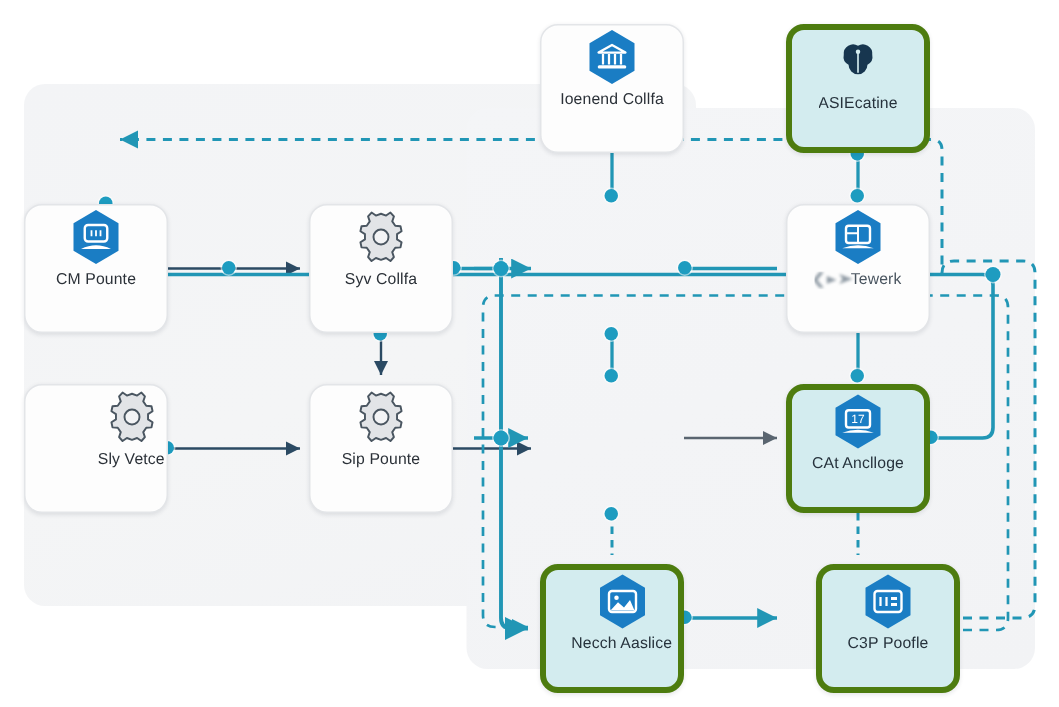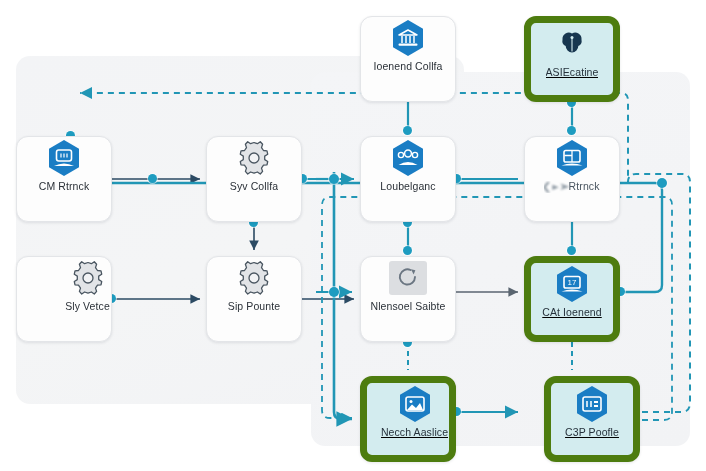--- a/index.html
+++ b/index.html
@@ -32,23 +32,22 @@
     width:96px;height:86px;
     border-radius:12px;
     background:#fdfdfd;
     border:1px solid #e3e5e8;
     box-shadow:0 1px 3px rgba(18,32,48,.10), 0 0 0 .5px rgba(255,255,255,.6) inset;
     display:flex;flex-direction:column;align-items:center;
     box-sizing:border-box;
   }
   .node.accent{
     background:#d3ecef;
-    border:7px solid #4d7c0f;
+    border:4px solid #4d7c0f;
     box-shadow:0 1px 3px rgba(18,32,48,.10);
-    text-decoration:underline;
   }
   .node .glyph{
     width:42px;height:42px;
     display:flex;align-items:center;justify-content:center;
     margin-bottom:2px;
   }
   .node .glyph svg{display:block;}
   .node .label{
     font-size:10.5px;
     color:#2b3138;
@@ -174,21 +173,21 @@
 
   <div class="node" style="left:16px;top:136px;">
     <span class="glyph">
       <svg width="40" height="40" viewBox="0 0 40 40">
         <polygon points="20,2 35,10.8 35,29.2 20,38 5,29.2 5,10.8" fill="#1a7dc4"></polygon>
         <rect x="12.5" y="12" width="15" height="11" rx="2.2" fill="none" stroke="#fff" stroke-width="1.6"></rect>
         <path d="M17,15.5 v4 M20,15.5 v4 M23,15.5 v4" stroke="#fff" stroke-width="1.2"></path>
         <path d="M10,28 q10,-5 20,0 z" fill="#fff"></path>
       </svg>
     </span>
-    <span class="label">CM Rtrnck</span>
+    <span class="label">CM Pounte</span>
   </div>
 
   <div class="node" style="left:206px;top:136px;">
     <span class="glyph">
       <svg width="38" height="38" viewBox="0 0 38 38">
         <path d="M19,3.5 l3.4,1.2 2.9,-2 2.3,2.6 -1.1,3.3 2,2.9 3.5,0.3 0.7,3.4 -3,1.9 0,3.5 3,1.9 -0.7,3.4 -3.5,0.3 -2,2.9 1.1,3.3 -2.3,2.6 -2.9,-2 -3.4,1.2 -3.4,-1.2 -2.9,2 -2.3,-2.6 1.1,-3.3 -2,-2.9 -3.5,-0.3 -0.7,-3.4 3,-1.9 0,-3.5 -3,-1.9 0.7,-3.4 3.5,-0.3 2,-2.9 -1.1,-3.3 2.3,-2.6 2.9,2 z" fill="#e2e4e7" stroke="#4a5661" stroke-width="1.3" stroke-linejoin="round"></path>
         <circle cx="19" cy="19" r="5" fill="#f2f3f5" stroke="#4a5661" stroke-width="1.3"></circle>
       </svg>
     </span>
     <span class="label">Syv Collfa</span>
@@ -219,44 +218,21 @@
       <svg width="40" height="40" viewBox="0 0 40 40">
         <polygon points="20,2 35,10.8 35,29.2 20,38 5,29.2 5,10.8" fill="#1a7dc4"></polygon>
         <path d="M11,17 L20,12 L29,17 z" fill="none" stroke="#fff" stroke-width="1.5" stroke-linejoin="round"></path>
         <path d="M14,18 v7 M18,18 v7 M22,18 v7 M26,18 v7" stroke="#fff" stroke-width="1.5"></path>
         <rect x="10.5" y="25.5" width="19" height="2.2" rx="1" fill="#fff"></rect>
       </svg>
     </span>
     <span class="label">Ioenend Collfa</span>
   </div>
 
-  <div class="node" style="left:360px;top:136px;">
-    <span class="glyph">
-      <svg width="40" height="40" viewBox="0 0 40 40">
-        <polygon points="20,2 35,10.8 35,29.2 20,38 5,29.2 5,10.8" fill="#1a7dc4"></polygon>
-        <circle cx="20" cy="15.5" r="3.4" fill="none" stroke="#fff" stroke-width="1.5"></circle>
-        <circle cx="13" cy="17" r="2.6" fill="none" stroke="#fff" stroke-width="1.4"></circle>
-        <circle cx="27" cy="17" r="2.6" fill="none" stroke="#fff" stroke-width="1.4"></circle>
-        <path d="M10.5,27 q9.5,-6 19,0 z" fill="#fff"></path>
-      </svg>
-    </span>
-    <span class="label">Loubelganc</span>
-  </div>
-
-  <div class="node" style="left:360px;top:256px;">
-    <span class="glyph">
-      <span class="tile">
-        <svg width="26" height="24" viewBox="0 0 26 24">
-          <path d="M20,11 a7.6,7.6 0 1 1 -4.5,-7" fill="none" stroke="#6b7682" stroke-width="1.9" stroke-linecap="round"></path>
-          <path d="M16,3.2 L20.4,4.2 L18.6,8.4 z" fill="#6b7682"></path>
-        </svg>
-      </span>
-    </span>
-    <span class="label">Nlensoel Saibte</span>
-  </div>
+
 
   <div class="node accent" style="left:360px;top:376px;padding-left:13px;">
     <span class="glyph">
       <svg width="40" height="40" viewBox="0 0 40 40">
         <polygon points="20,2 35,10.8 35,29.2 20,38 5,29.2 5,10.8" fill="#1a7dc4"></polygon>
         <rect x="11" y="13" width="18" height="14" rx="2" fill="none" stroke="#fff" stroke-width="1.6"></rect>
         <circle cx="16" cy="17.5" r="1.5" fill="#fff"></circle>
         <path d="M12,26 L17,20.5 L21,24 L25,19 L28,26 z" fill="#fff"></path>
       </svg>
     </span>
@@ -276,33 +252,33 @@
 
   <div class="node" style="left:524px;top:136px;">
     <span class="glyph">
       <svg width="40" height="40" viewBox="0 0 40 40">
         <polygon points="20,2 35,10.8 35,29.2 20,38 5,29.2 5,10.8" fill="#1a7dc4"></polygon>
         <rect x="12" y="12.5" width="16" height="11.5" rx="1.8" fill="none" stroke="#fff" stroke-width="1.6"></rect>
         <path d="M20,13 v11 M12.5,17.5 h7" stroke="#fff" stroke-width="1.3"></path>
         <path d="M9.5,27.5 q10.5,-4 21,0 z" fill="#fff"></path>
       </svg>
     </span>
-    <span class="label smudge"><span class="smudge-mark">❮▸➤</span><span>Rtrnck</span></span>
+    <span class="label smudge"><span class="smudge-mark">❮▸➤</span><span>Tewerk</span></span>
   </div>
 
   <div class="node accent" style="left:524px;top:256px;">
     <span class="glyph">
       <svg width="40" height="40" viewBox="0 0 40 40">
         <polygon points="20,2 35,10.8 35,29.2 20,38 5,29.2 5,10.8" fill="#1a7dc4"></polygon>
         <rect x="12" y="12.5" width="16" height="11.5" rx="1.8" fill="none" stroke="#fff" stroke-width="1.6"></rect>
         <text x="20" y="21" font-family="Liberation Sans, sans-serif" font-size="8" fill="#fff" text-anchor="middle">17</text>
         <path d="M9.5,27.5 q10.5,-4 21,0 z" fill="#fff"></path>
       </svg>
     </span>
-    <span class="label">CAt Ioenend</span>
+    <span class="label">CAt Anclloge</span>
   </div>
 
   <div class="node accent" style="left:524px;top:376px;margin-left:20px;">
     <span class="glyph">
       <svg width="40" height="40" viewBox="0 0 40 40">
         <polygon points="20,2 35,10.8 35,29.2 20,38 5,29.2 5,10.8" fill="#1a7dc4"></polygon>
         <rect x="11" y="13" width="18" height="14" rx="2" fill="none" stroke="#fff" stroke-width="1.6"></rect>
         <path d="M15,17 v6 M19,17 v6" stroke="#fff" stroke-width="1.5"></path>
         <rect x="22" y="17" width="4" height="2" fill="#fff"></rect>
         <rect x="22" y="21" width="4" height="2" fill="#fff"></rect>

